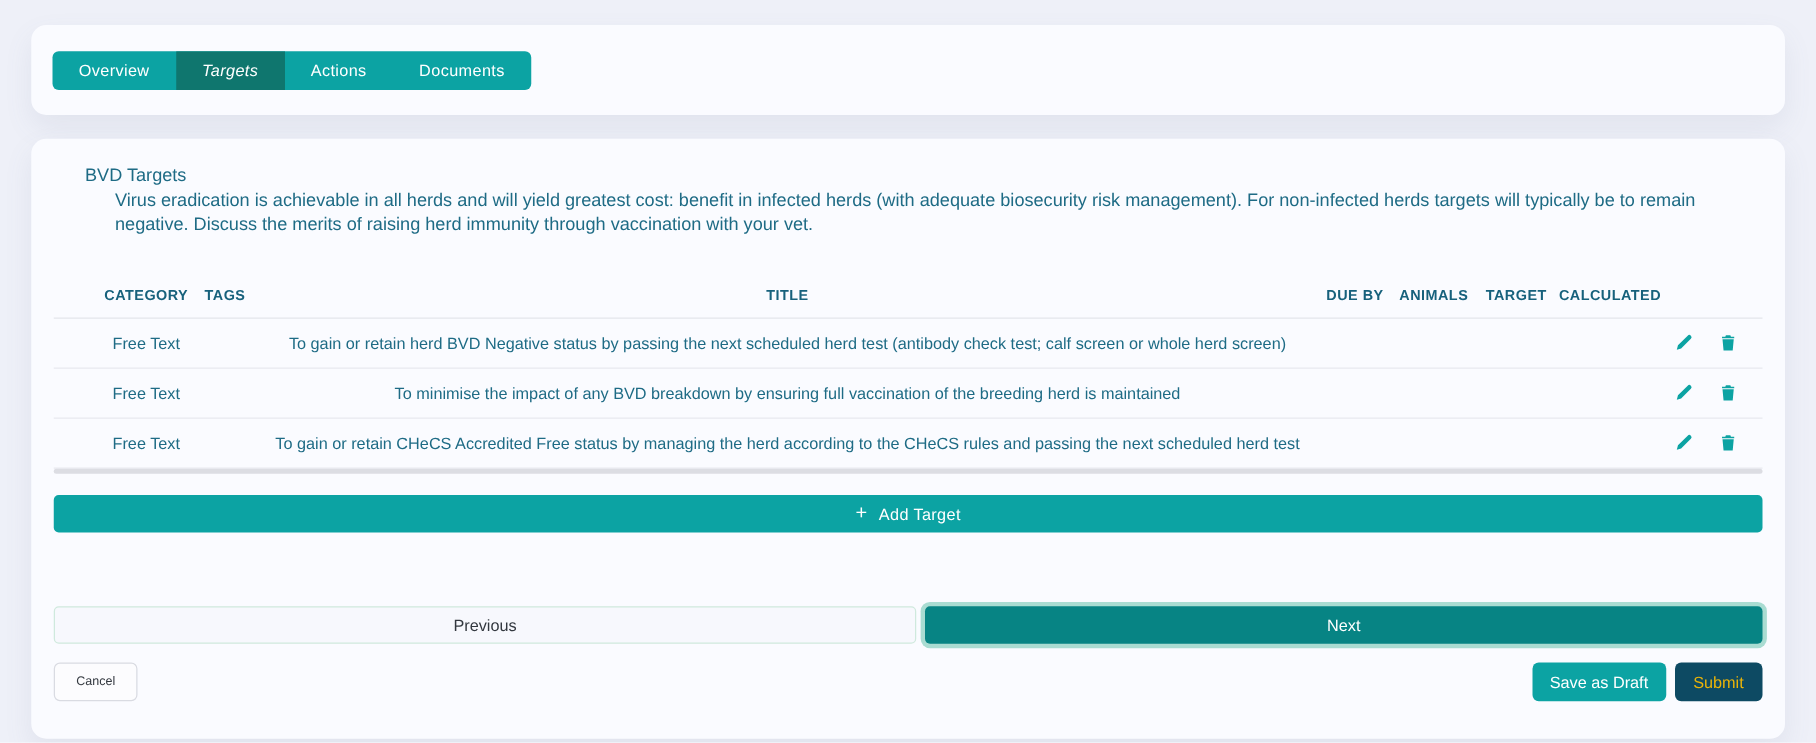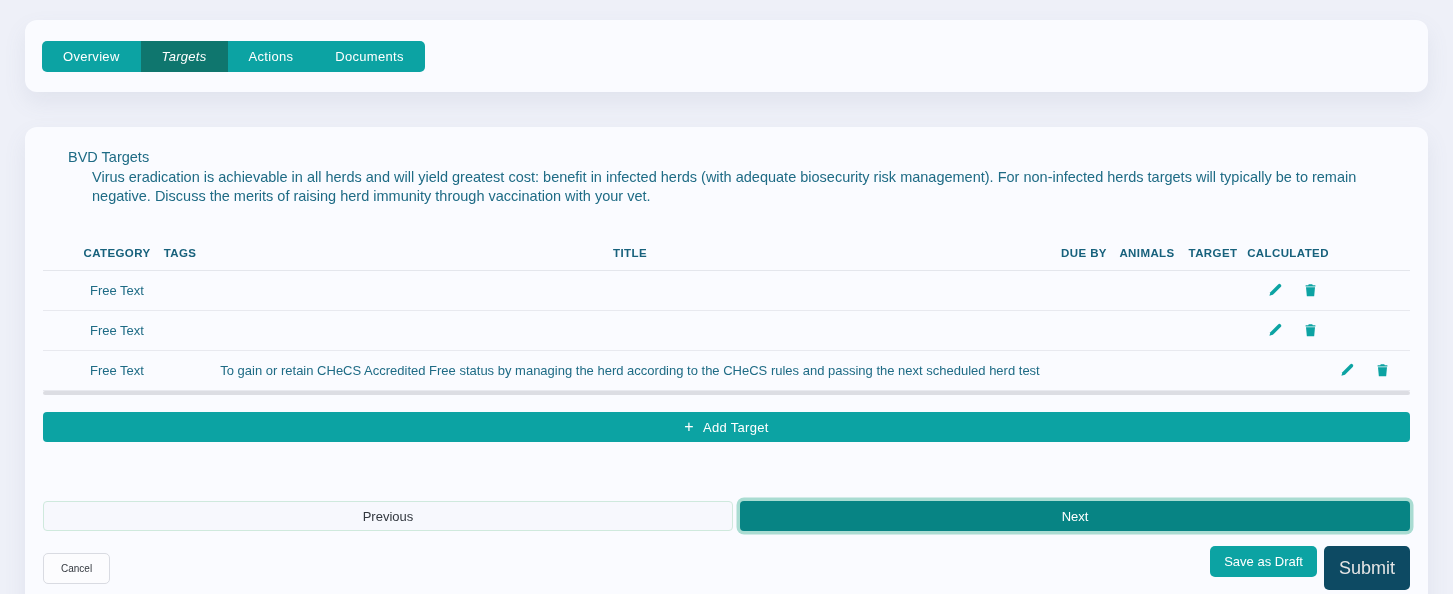--- a/index.html
+++ b/index.html
@@ -14,21 +14,21 @@
     background: #fafbff;
     border-radius: 12px;
     box-shadow: 0 10px 22px rgba(110, 120, 150, 0.10);
   }
   
   .tabs-card {
     height: 72px;
     display: flex;
     align-items: center;
     padding: 0 17px;
-    margin-bottom: 35px;
+    margin-bottom: 19px;
   }
   .tab-group {
     display: flex;
     background: #0ca3a3;
     border-radius: 5px;
     overflow: hidden;
     height: 31px;
   }
   .tab {
     color: #ffffff;
@@ -169,26 +169,26 @@
   .footer-right { display: flex; gap: 7px; justify-content: flex-end; }
   .save-draft-btn {
     height: 31px;
     padding: 0 14px;
     background: #0ca3a3;
     border-radius: 5px;
     color: #ffffff;
     font-size: 13px;
   }
   .submit-btn {
-    height: 44px;
+    height: 31px;
     padding: 0 15px;
     background: #0d4a63;
     border-radius: 5px;
-    color: #e5e5e5;
-    font-size: 18px;
+    color: #eab308;
+    font-size: 13px;
   }
 </style>
 </head>
 <body>
 
 <div class="card tabs-card">
   <div class="tab-group">
     <div class="tab">Overview</div>
     <div class="tab active">Targets</div>
     <div class="tab">Actions</div>
@@ -209,20 +209,21 @@
       <div class="t-cell">DUE BY</div>
       <div class="t-cell">ANIMALS</div>
       <div class="t-cell">TARGET</div>
       <div class="t-cell">CALCULATED</div>
       <div class="t-cell"></div>
     </div>
 
     <div class="t-row t-body-row">
       <div class="t-cell">Free Text</div>
       <div class="t-cell"></div>
+      <div class="t-cell">To gain or retain herd BVD Negative status by passing the next scheduled herd test (antibody check test; calf screen or whole herd screen)</div>
       <div class="t-cell"></div>
       <div class="t-cell"></div>
       <div class="t-cell"></div>
       <div class="t-cell"></div>
       <div class="t-cell actions">
         <span class="icon-btn">
           <svg viewBox="0 0 16 16">
               <path d="M11.9 1.6a1.9 1.9 0 0 1 2.7 2.7l-8.3 8.3-3.7 1 1-3.7z"></path>
             </svg>
         </span>
@@ -230,20 +231,21 @@
           <svg viewBox="0 0 16 16">
               <path d="M3.2 4.6h9.6l-.9 9.6H4.1zM6.1 1.3h3.8l.5 1.2h2.8v1.3H2.8V2.5h2.8z"></path>
             </svg>
         </span>
       </div>
     </div>
 
     <div class="t-row t-body-row">
       <div class="t-cell">Free Text</div>
       <div class="t-cell"></div>
+      <div class="t-cell">To minimise the impact of any BVD breakdown by ensuring full vaccination of the breeding herd is maintained</div>
       <div class="t-cell"></div>
       <div class="t-cell"></div>
       <div class="t-cell"></div>
       <div class="t-cell"></div>
       <div class="t-cell actions">
         <span class="icon-btn">
           <svg viewBox="0 0 16 16">
               <path d="M11.9 1.6a1.9 1.9 0 0 1 2.7 2.7l-8.3 8.3-3.7 1 1-3.7z"></path>
             </svg>
         </span>

